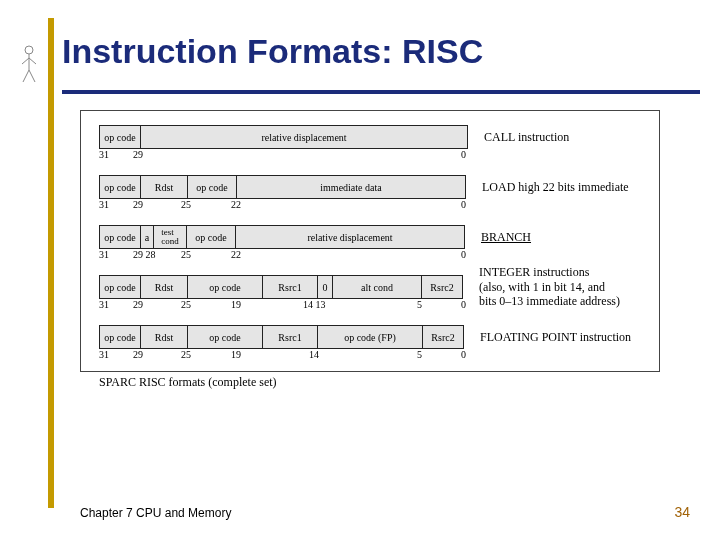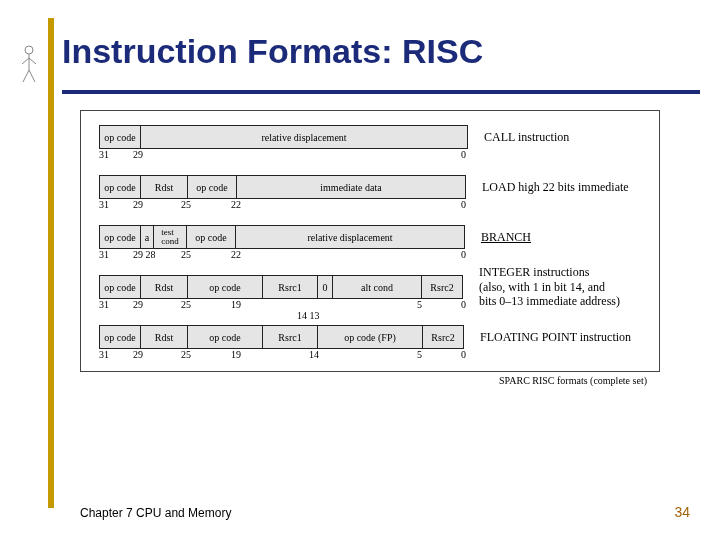--- a/index.html
+++ b/index.html
@@ -84,23 +84,23 @@
     height: 14px;
     margin-bottom: 12px;
     position: relative;
   }
   .bitlabel {
     font-size: 10px;
     font-family: "Times New Roman", serif;
     position: absolute;
   }
   .caption {
-    text-align: right;
-    font-family: "Times New Roman", serif;
-    font-size: 10px;
+    text-align: left;
+    font-family: "Times New Roman", serif;
+    font-size: 12px;
     margin-top: 6px;
   }
   .footer-left {
     position: absolute;
     left: 80px;
     bottom: 20px;
     font-size: 12px;
     font-family: Arial, sans-serif;
     text-align: right;
   }
@@ -183,21 +183,21 @@
         <div class="cell" style="width: 42px;">Rsrc2</div>
         <div class="desc" style="white-space: pre-line;">INTEGER instructions
 (also, with 1 in bit 14, and
 bits 0–13 immediate address)</div>
       </div>
       <div class="bits">
         <div class="bitlabel" style="left: 0px;">31</div>
         <div class="bitlabel" style="left: 34px;">29</div>
         <div class="bitlabel" style="left: 82px;">25</div>
         <div class="bitlabel" style="left: 132px;">19</div>
-        <div class="bitlabel" style="left: 198px; margin-top: 11px;">14 13</div>
+        <div class="bitlabel" style="left: 204px;">14 13</div>
         <div class="bitlabel" style="left: 318px;">5</div>
         <div class="bitlabel" style="left: 362px;">0</div>
       </div>
       <div class="format-row">
         <div class="cell" style="width: 42px;">op code</div>
         <div class="cell" style="width: 48px;">Rdst</div>
         <div class="cell" style="width: 76px;">op code</div>
         <div class="cell" style="width: 56px;">Rsrc1</div>
         <div class="cell" style="width: 106px;">op code (FP)</div>
         <div class="cell" style="width: 42px;">Rsrc2</div>

